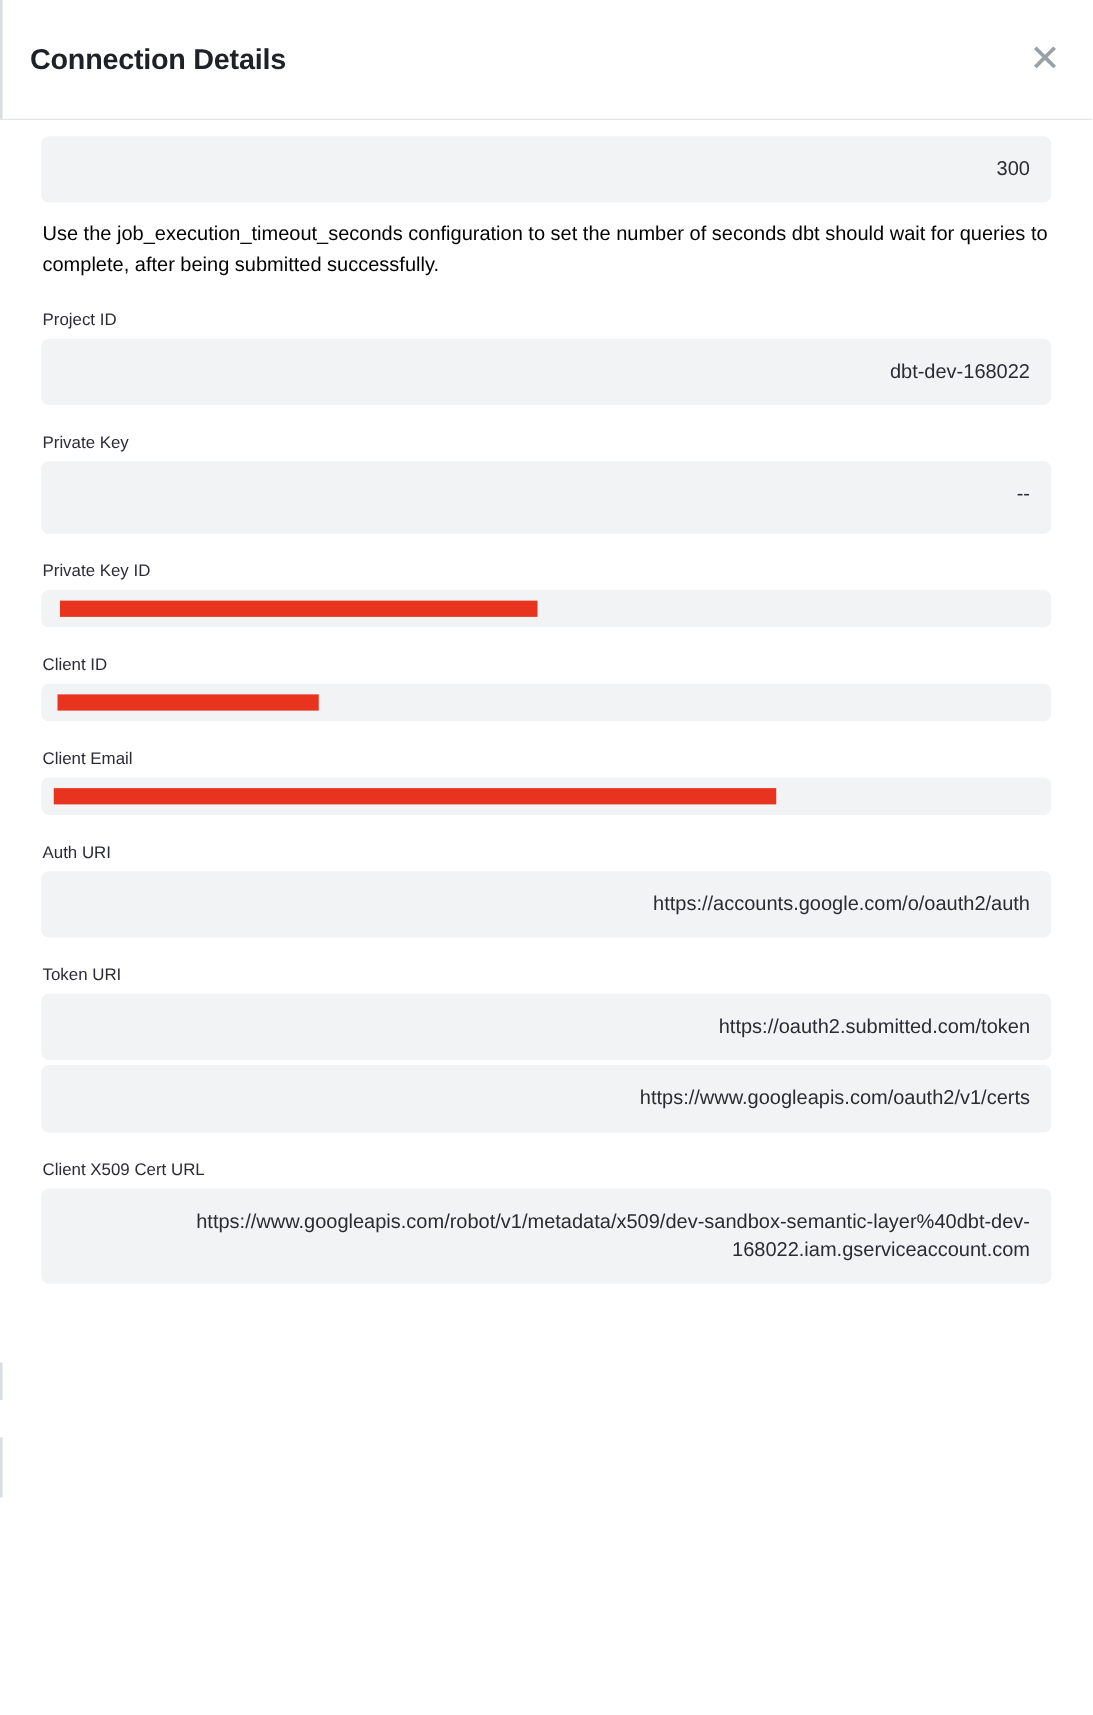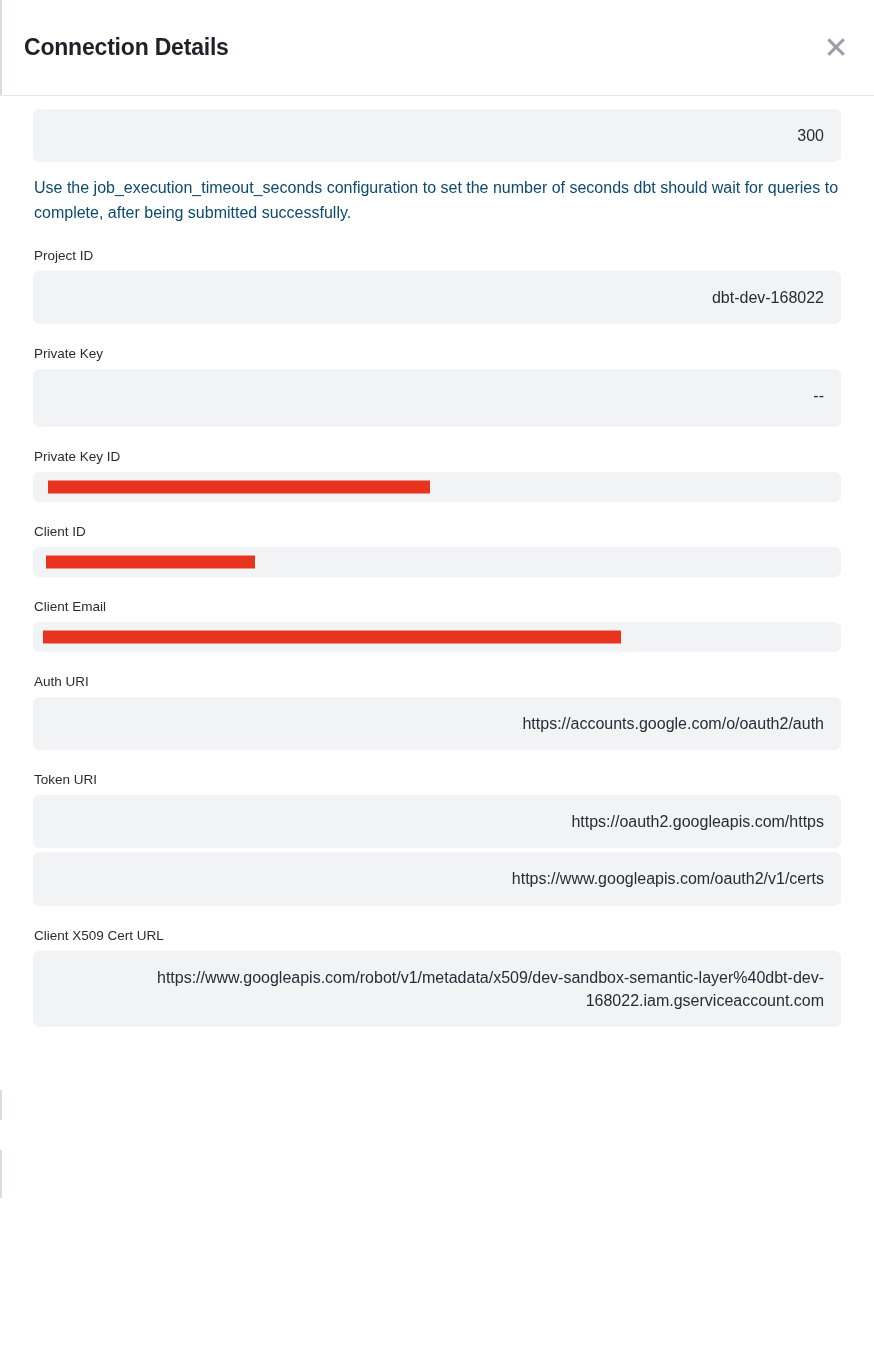--- a/index.html
+++ b/index.html
@@ -103,21 +103,21 @@
   }
   .field-value.tall {
     min-height: 58px;
   }
   .field-value.top-field {
     margin-top: 0;
   }
 
   .helper-text {
     font-size: 16px;
-    color: #0c4a6e;
+    color: #000000;
     line-height: 1.55;
     margin: 14px 1px 0 1px;
   }
 
   
   .redacted {
     position: relative;
   }
   .redact-bar {
     position: absolute;
@@ -186,21 +186,21 @@
       </div>
     </div>
 
     <div class="field">
       <span class="field-label">Auth URI</span>
       <div class="field-value">https://accounts.google.com/o/oauth2/auth</div>
     </div>
 
     <div class="field">
       <span class="field-label">Token URI</span>
-      <div class="field-value">https://oauth2.googleapis.com/https</div>
+      <div class="field-value">https://oauth2.submitted.com/token</div>
     </div>
 
     <div class="field">
       <div class="field-value">https://www.googleapis.com/oauth2/v1/certs</div>
     </div>
 
     <div class="field">
       <span class="field-label">Client X509 Cert URL</span>
       <div class="field-value tall">https://www.googleapis.com/robot/v1/metadata/x509/dev-sandbox-semantic-layer%40dbt-dev-168022.iam.gserviceaccount.com</div>
     </div>

